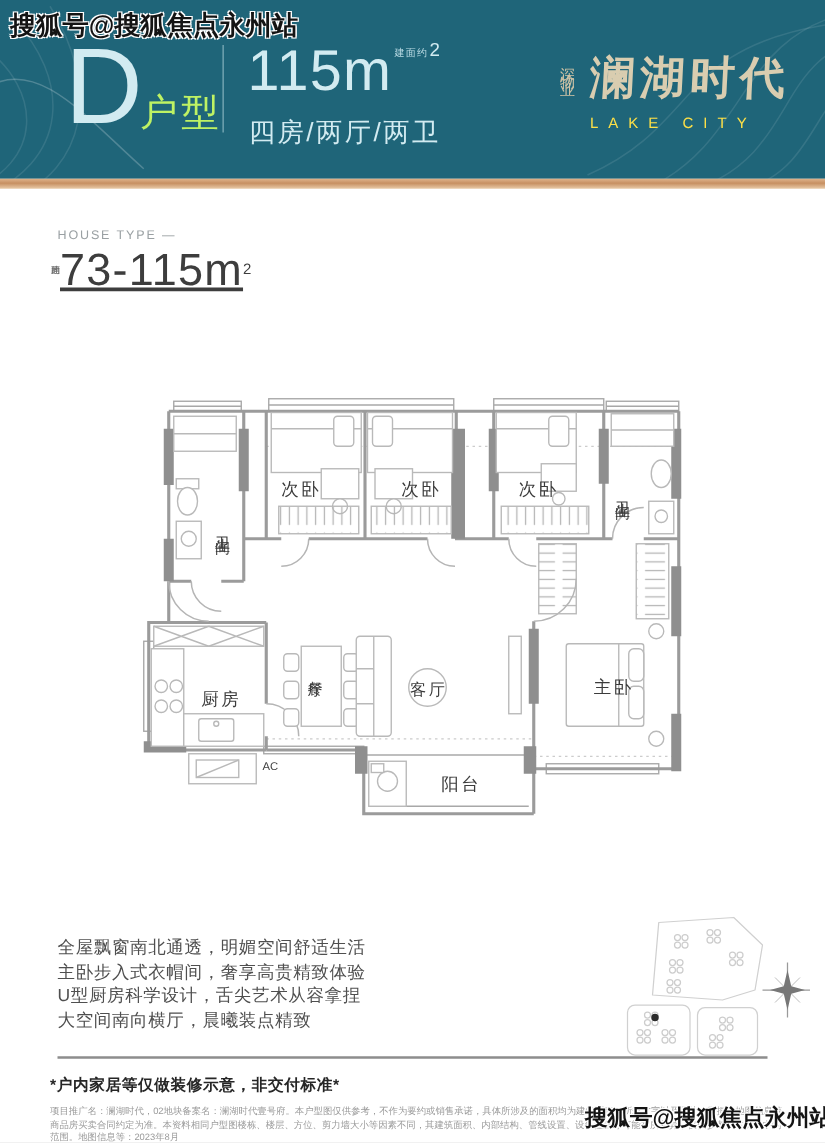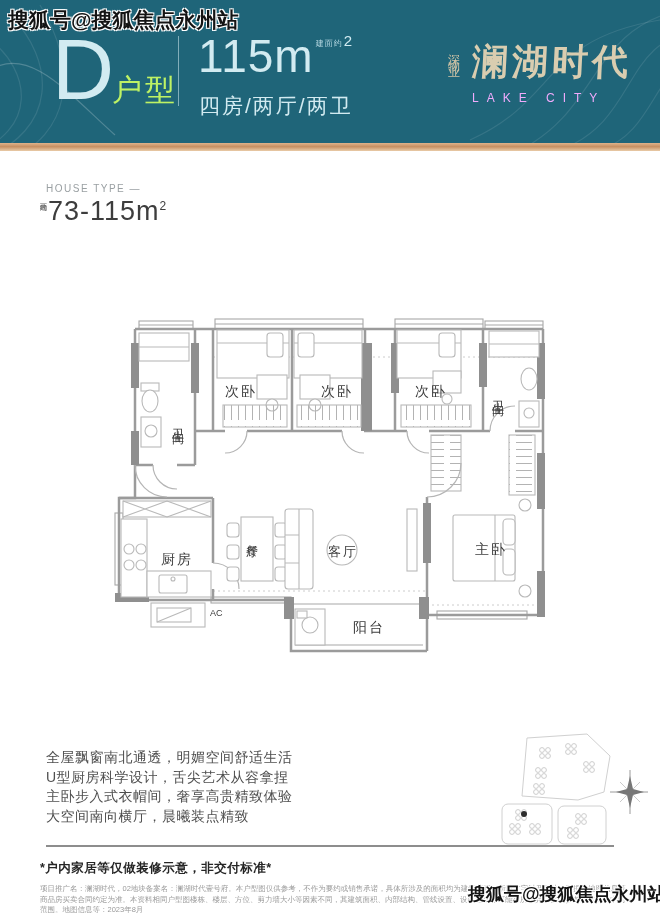--- a/index.html
+++ b/index.html
@@ -18,31 +18,31 @@
   .area-big{font-size:46px;line-height:1;letter-spacing:1px;}
   .sup-group{display:inline-block;vertical-align:top;margin-left:2px;line-height:1;}
   .sup-group .jmy{display:inline-block;font-size:8px;color:#bcdde6;letter-spacing:1px;}
   .sup-group .exp{display:inline-block;font-size:15px;margin-left:1px;}
   .rooms-line{position:absolute;left:199px;top:92px;font-size:21px;color:#d2ebf1;letter-spacing:2px;font-weight:300;}
   .brand{position:absolute;right:28px;top:38px;display:flex;align-items:flex-start;color:#d9cdb0;}
   .brand-company{writing-mode:vertical-rl;font-size:12px;letter-spacing:6px;margin-right:10px;margin-top:6px;color:#cfc3a6;}
   .brand-main{text-align:left;}
   .brand-name{font-family:"DejaVu Serif",serif;font-size:36px;font-weight:bold;letter-spacing:4px;
               color:#d9cdb0;transform:skewX(-3deg);}
-  .brand-en{font-size:12px;letter-spacing:8px;margin-top:4px;color:#f0abfc;}
+  .brand-en{font-size:12px;letter-spacing:8px;margin-top:4px;color:#fde047;}
   
   .wm{position:absolute;font-weight:bold;color:#141414;z-index:50;white-space:nowrap;
       text-shadow:-1px -1px 0 #fff,1px -1px 0 #fff,-1px 1px 0 #fff,1px 1px 0 #fff;}
   .wm-top{left:8px;top:6px;font-size:21px;}
   .wm-bottom{left:468px;top:882px;font-size:18px;}
   
   .eyebrow{position:absolute;left:46px;top:183px;font-size:10px;color:#9aa0a3;letter-spacing:1.5px;}
   .headline{position:absolute;left:40px;top:198px;color:#3d3d3d;font-weight:300;display:flex;align-items:flex-end;}
   .headline .prefix{writing-mode:vertical-rl;font-size:7px;color:#6d6d6d;line-height:1;margin-right:1px;margin-bottom:3px;height:24px;}
-  .headline .big{font-size:27px;line-height:1;letter-spacing:1px;}
+  .headline .big{font-size:36px;line-height:1;letter-spacing:1px;text-decoration:underline;}
   .headline .sup{font-size:12px;vertical-align:top;position:relative;top:-12px;}
   .headline .rest{font-size:26px;line-height:1.05;letter-spacing:1px;margin-left:8px;}
   
   .plan{position:absolute;left:95px;top:313px;width:470px;height:372px;}
   .plan svg{position:absolute;inset:0;}
   .room-label{position:absolute;font-size:14px;color:#3c3c3c;letter-spacing:2px;white-space:nowrap;}
   .room-label.v{writing-mode:vertical-rl;font-size:12px;letter-spacing:2px;}
   .room-label.small{font-size:9px;letter-spacing:0;}
   
   .features{position:absolute;left:46px;top:748px;font-size:14px;color:#4f4f4f;letter-spacing:.5px;}
@@ -282,22 +282,22 @@
     <div class="room-label" style="left:66px;top:238px;">厨房</div>
     <div class="room-label v" style="left:148px;top:222px;">餐厅</div>
     <div class="room-label" style="left:233px;top:230px;font-size:13px;">客厅</div>
     <div class="room-label" style="left:380px;top:228px;">主卧</div>
     <div class="room-label" style="left:258px;top:306px;">阳台</div>
     <div class="room-label small" style="left:70px;top:295px;margin-left:45px;">AC</div>
   </div>
 
   <div class="features">
     <div>全屋飘窗南北通透，明媚空间舒适生活</div>
+    <div>主卧步入式衣帽间，奢享高贵精致体验</div>
     <div>U型厨房科学设计，舌尖艺术从容拿捏</div>
-    <div>主卧步入式衣帽间，奢享高贵精致体验</div>
     <div>大空间南向横厅，晨曦装点精致</div>
   </div>
 
   <div class="siteplan">
     <svg viewBox="0 0 156 120" width="156" height="120">
       <g fill="none" stroke="#d0d0d0" stroke-width="1" stroke-linejoin="round">
         <path d="M35,8 L95,4 L118,26 L112,62 L86,70 L30,66 Z"></path>
         <rect x="10" y="74" width="50" height="40" rx="6"></rect>
         <rect x="66" y="76" width="48" height="38" rx="6"></rect>
       </g>

